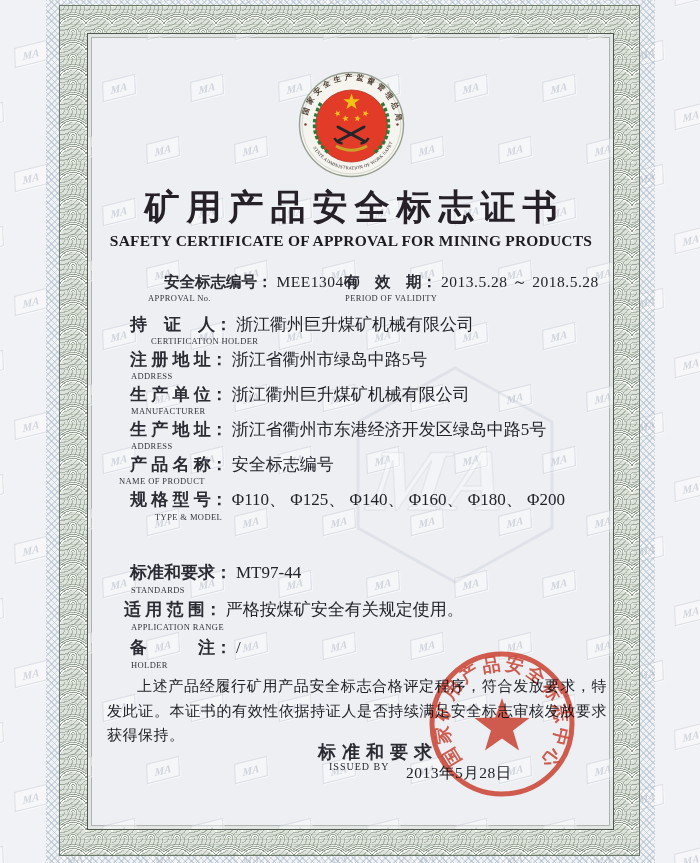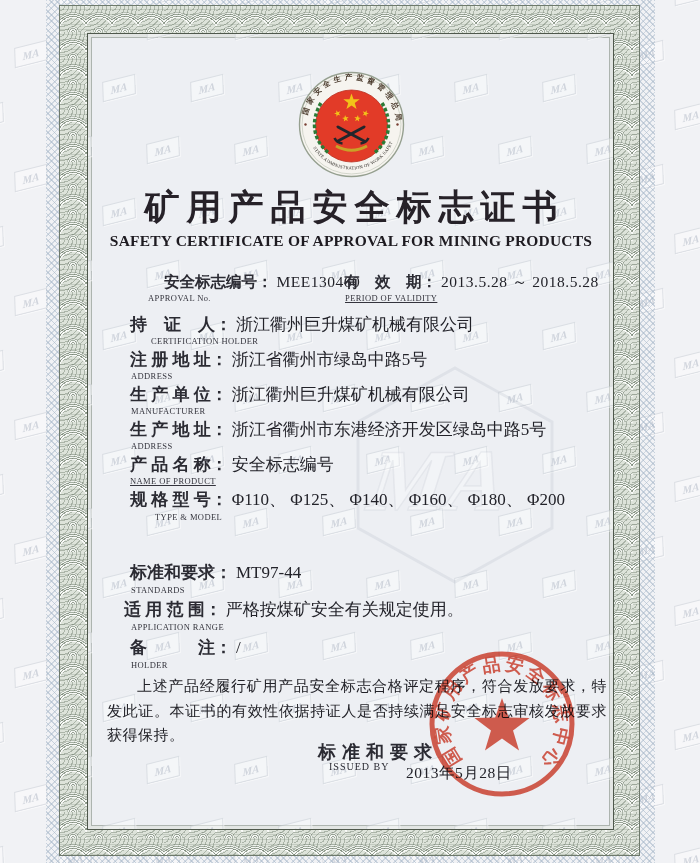--- a/index.html
+++ b/index.html
@@ -347,21 +347,21 @@
 <div class="abs title">矿用产品安全标志证书</div>
 <div class="abs subtitle">SAFETY CERTIFICATE OF APPROVAL FOR MINING PRODUCTS</div>
 
 <div class="abs cnline num-row" style="left:164px;top:272px;">
   <span class="flabel">安全标志编号：</span><span class="fvalue">MEE130460</span>
 </div>
 <div class="abs enline" style="left:148px;top:293px;">APPROVAL No.</div>
 <div class="abs cnline num-row" style="left:344px;top:272px;">
   <span class="flabel">有　效　期：</span><span class="fvalue">2013.5.28 ～ 2018.5.28</span>
 </div>
-<div class="abs enline" style="left:345px;top:293px;text-decoration:underline;">PERIOD OF VALIDITY</div>
+<div class="abs enline" style="left:345px;top:293px;">PERIOD OF VALIDITY</div>
 
 <div class="abs cnline" style="left:130px;top:313px;">
   <span class="flabel">持　证　人：</span><span class="fvalue">浙江衢州巨升煤矿机械有限公司</span>
 </div>
 <div class="abs enline" style="left:131px;top:336px;padding-left:20px;">CERTIFICATION HOLDER</div>
 
 <div class="abs cnline" style="left:130px;top:348px;">
   <span class="flabel">注 册 地 址：</span><span class="fvalue">浙江省衢州市绿岛中路5号</span>
 </div>
 <div class="abs enline" style="left:131px;top:371px;">ADDRESS</div>
@@ -372,21 +372,21 @@
 <div class="abs enline" style="left:131px;top:406px;">MANUFACTURER</div>
 
 <div class="abs cnline" style="left:130px;top:418px;">
   <span class="flabel">生 产 地 址：</span><span class="fvalue">浙江省衢州市东港经济开发区绿岛中路5号</span>
 </div>
 <div class="abs enline" style="left:131px;top:441px;">ADDRESS</div>
 
 <div class="abs cnline" style="left:130px;top:453px;">
   <span class="flabel">产 品 名 称：</span><span class="fvalue">安全标志编号</span>
 </div>
-<div class="abs enline" style="left:130px;top:476px;text-decoration:underline;">NAME OF PRODUCT</div>
+<div class="abs enline" style="left:119px;top:476px;">NAME OF PRODUCT</div>
 
 <div class="abs cnline" style="left:130px;top:488px;">
   <span class="flabel">规 格 型 号：</span><span class="fvalue">Φ110、 Φ125、 Φ140、 Φ160、 Φ180、 Φ200</span>
 </div>
 <div class="abs enline" style="left:131px;top:512px;margin-left:24px;">TYPE &amp; MODEL</div>
 
 <div class="abs cnline" style="left:130px;top:561px;">
   <span class="flabel">标准和要求：</span><span class="fvalue">MT97-44</span>
 </div>
 <div class="abs enline" style="left:131px;top:585px;">STANDARDS</div>

